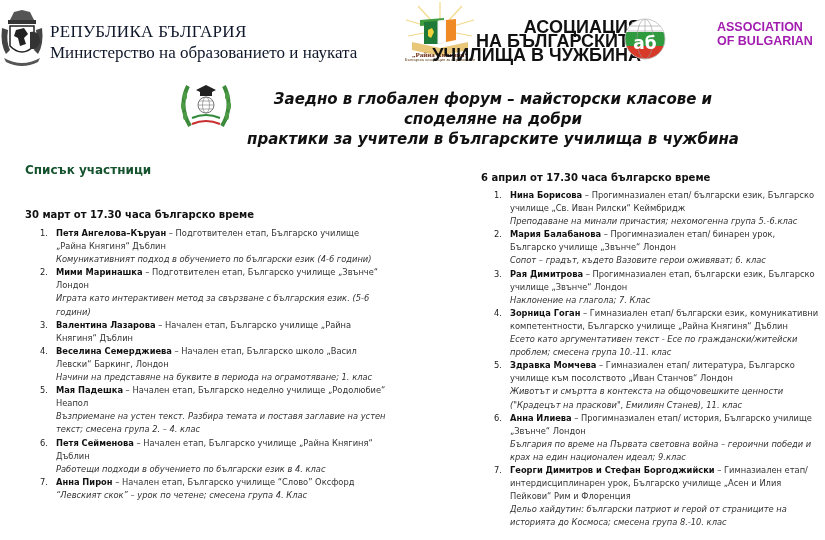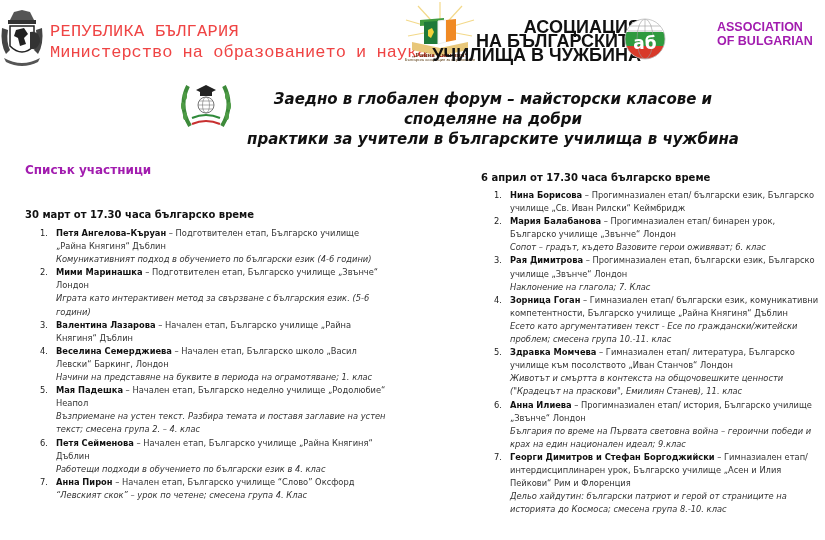--- a/index.html
+++ b/index.html
@@ -4,42 +4,42 @@
   <style>
     html, body { margin: 0; padding: 0; background: #ffffff; }
     body {
       width: 825px; height: 540px; position: relative; overflow: hidden;
       font-family: "Liberation Sans", "DejaVu Sans", sans-serif; color: #222;
     }
     .abs { position: absolute; }
 
     
     #seal { left: 0; top: 8px; width: 44px; height: 62px; }
-    #ministry { left: 50px; top: 22px; font-family: Liberation Mono, monospace; color: #ef4444; }
+    #ministry { left: 50px; top: 22px; font-family: Liberation Serif, serif; color: #0f172a; }
     #ministry .l1 { font-size: 17px; letter-spacing: 0.3px; line-height: 20px; }
     #ministry .l2 { font-size: 17px; line-height: 22px; }
 
     #rk-logo { left: 398px; top: 2px; width: 84px; height: 70px; }
     #rk-logo .caption1 { position: absolute; left: 0; top: 55px; width: 84px; text-align: center; font-size: 4px; color: #5a3a10; }
     #rk-logo .caption2 { position: absolute; left: 0; top: 49px; width: 84px; text-align: center; font-size: 7px; font-weight: bold; color: #6a2a10; font-family: "Liberation Serif", serif; }
 
     #absa-bg { right: 184px; top: 20px; text-align: right; font-weight: bold; font-size: 18px; line-height: 14px; color: #111; }
     #ab-logo { left: 624px; top: 18px; width: 42px; height: 42px; }
     #absa-en { left: 717px; top: 20px; font-weight: bold; font-size: 12.5px; line-height: 14px; color: #a21caf; }
 
     
     #forum-logo { left: 178px; top: 80px; width: 56px; height: 52px; }
     #forum-title {
       left: 238px; top: 89px; width: 510px; text-align: center;
       font-family: "DejaVu Sans", sans-serif; font-style: italic; font-weight: bold;
       font-size: 15px; line-height: 20px; color: #111;
     }
 
     
-    .heading-main { left: 25px; top: 163px; font-size: 12px; font-weight: bold; color: #a21caf; font-family: "DejaVu Sans", sans-serif; }
+    .heading-main { left: 25px; top: 163px; font-size: 12px; font-weight: bold; color: #14532d; font-family: "DejaVu Sans", sans-serif; }
     .day-heading { font-size: 10px; font-weight: bold; color: #111; font-family: "DejaVu Sans", sans-serif; }
     #day1-heading { left: 25px; top: 209px; }
     #day2-heading { left: 481px; top: 172px; }
 
     ol.plist {
       position: absolute; margin: 0; padding: 0; list-style: none;
       font-family: "DejaVu Sans", sans-serif; font-size: 8.3px; line-height: 13.1px; color: #333;
     }
     #list1 { left: 40px; top: 227px; width: 350px; }
     #list2 { left: 494px; top: 189px; width: 330px; }
@@ -161,20 +161,20 @@
     <li><span class="num">2.</span><span class="name">Мими Маринашка</span><span class="details"> – Подготвителен етап, Българско училище „Звънче“ Лондон</span><span class="topic">Играта като интерактивен метод за свързване с българския език. (5-6 години)</span></li>
     <li><span class="num">3.</span><span class="name">Валентина Лазарова</span><span class="details"> – Начален етап, Българско училище „Райна Княгиня“ Дъблин</span></li>
     <li><span class="num">4.</span><span class="name">Веселина Семерджиева</span><span class="details"> – Начален етап, Българско школо „Васил Левски“ Баркинг, Лондон</span><span class="topic">Начини на представяне на буквите в периода на ограмотяване; 1. клас</span></li>
     <li><span class="num">5.</span><span class="name">Мая Падешка</span><span class="details"> – Начален етап, Българско неделно училище „Родолюбие“ Неапол</span><span class="topic">Възприемане на устен текст. Разбира темата и поставя заглавие на устен текст; смесена група 2. – 4. клас</span></li>
     <li><span class="num">6.</span><span class="name">Петя Сейменова</span><span class="details"> – Начален етап, Българско училище „Райна Княгиня“ Дъблин</span><span class="topic">Работещи подходи в обучението по български език в 4. клас</span></li>
     <li><span class="num">7.</span><span class="name">Анна Пирон</span><span class="details"> – Начален етап, Българско училище “Слово” Оксфорд</span><span class="topic">“Левският скок” – урок по четене; смесена група 4. Клас</span></li>
   </ol>
 
 <div id="day2-heading" class="abs day-heading">6 април от 17.30 часа българско време</div>
 <ol id="list2" class="plist">
-    <li><span class="num">1.</span><span class="name">Нина Борисова</span><span class="details"> – Прогимназиален етап/ български език, Българско училище „Св. Иван Рилски“ Кеймбридж</span></li>
+    <li><span class="num">1.</span><span class="name">Нина Борисова</span><span class="details"> – Прогимназиален етап/ български език, Българско училище „Св. Иван Рилски“ Кеймбридж</span><span class="topic">Преподаване на минали причастия; нехомогенна група 5.-6.клас</span></li>
     <li><span class="num">2.</span><span class="name">Мария Балабанова</span><span class="details"> – Прогимназиален етап/ бинарен урок, Българско училище „Звънче“ Лондон</span><span class="topic">Сопот – градът, където Вазовите герои оживяват; 6. клас</span></li>
     <li><span class="num">3.</span><span class="name">Рая Димитрова</span><span class="details"> – Прогимназиален етап, български език, Българско училище „Звънче“ Лондон</span><span class="topic">Наклонение на глагола; 7. Клас</span></li>
     <li><span class="num">4.</span><span class="name">Зорница Гоган</span><span class="details"> – Гимназиален етап/ български език, комуникативни компетентности, Българско училище „Райна Княгиня“ Дъблин</span><span class="topic">Есето като аргументативен текст - Есе по граждански/житейски проблем; смесена група 10.-11. клас</span></li>
     <li><span class="num">5.</span><span class="name">Здравка Момчева</span><span class="details"> – Гимназиален етап/ литература, Българско училище към посолството „Иван Станчов“ Лондон</span><span class="topic">Животът и смъртта в контекста на общочовешките ценности ("Крадецът на праскови", Емилиян Станев), 11. клас</span></li>
     <li><span class="num">6.</span><span class="name">Анна Илиева</span><span class="details">  – Прогимназиален етап/ история, Българско училище „Звънче“ Лондон</span><span class="topic">България по време на Първата световна война – героични победи и крах на един национален идеал; 9.клас</span></li>
     <li><span class="num">7.</span><span class="name">Георги Димитров и Стефан Боргоджийски</span><span class="details">  – Гимназиален етап/ интердисциплинарен урок, Българско училище „Асен и Илия Пейкови“ Рим и Флоренция</span><span class="topic">Дельо хайдутин: български патриот и герой от страниците на историята до Космоса; смесена група 8.-10. клас</span></li>
   </ol>
 
 </body></html>

